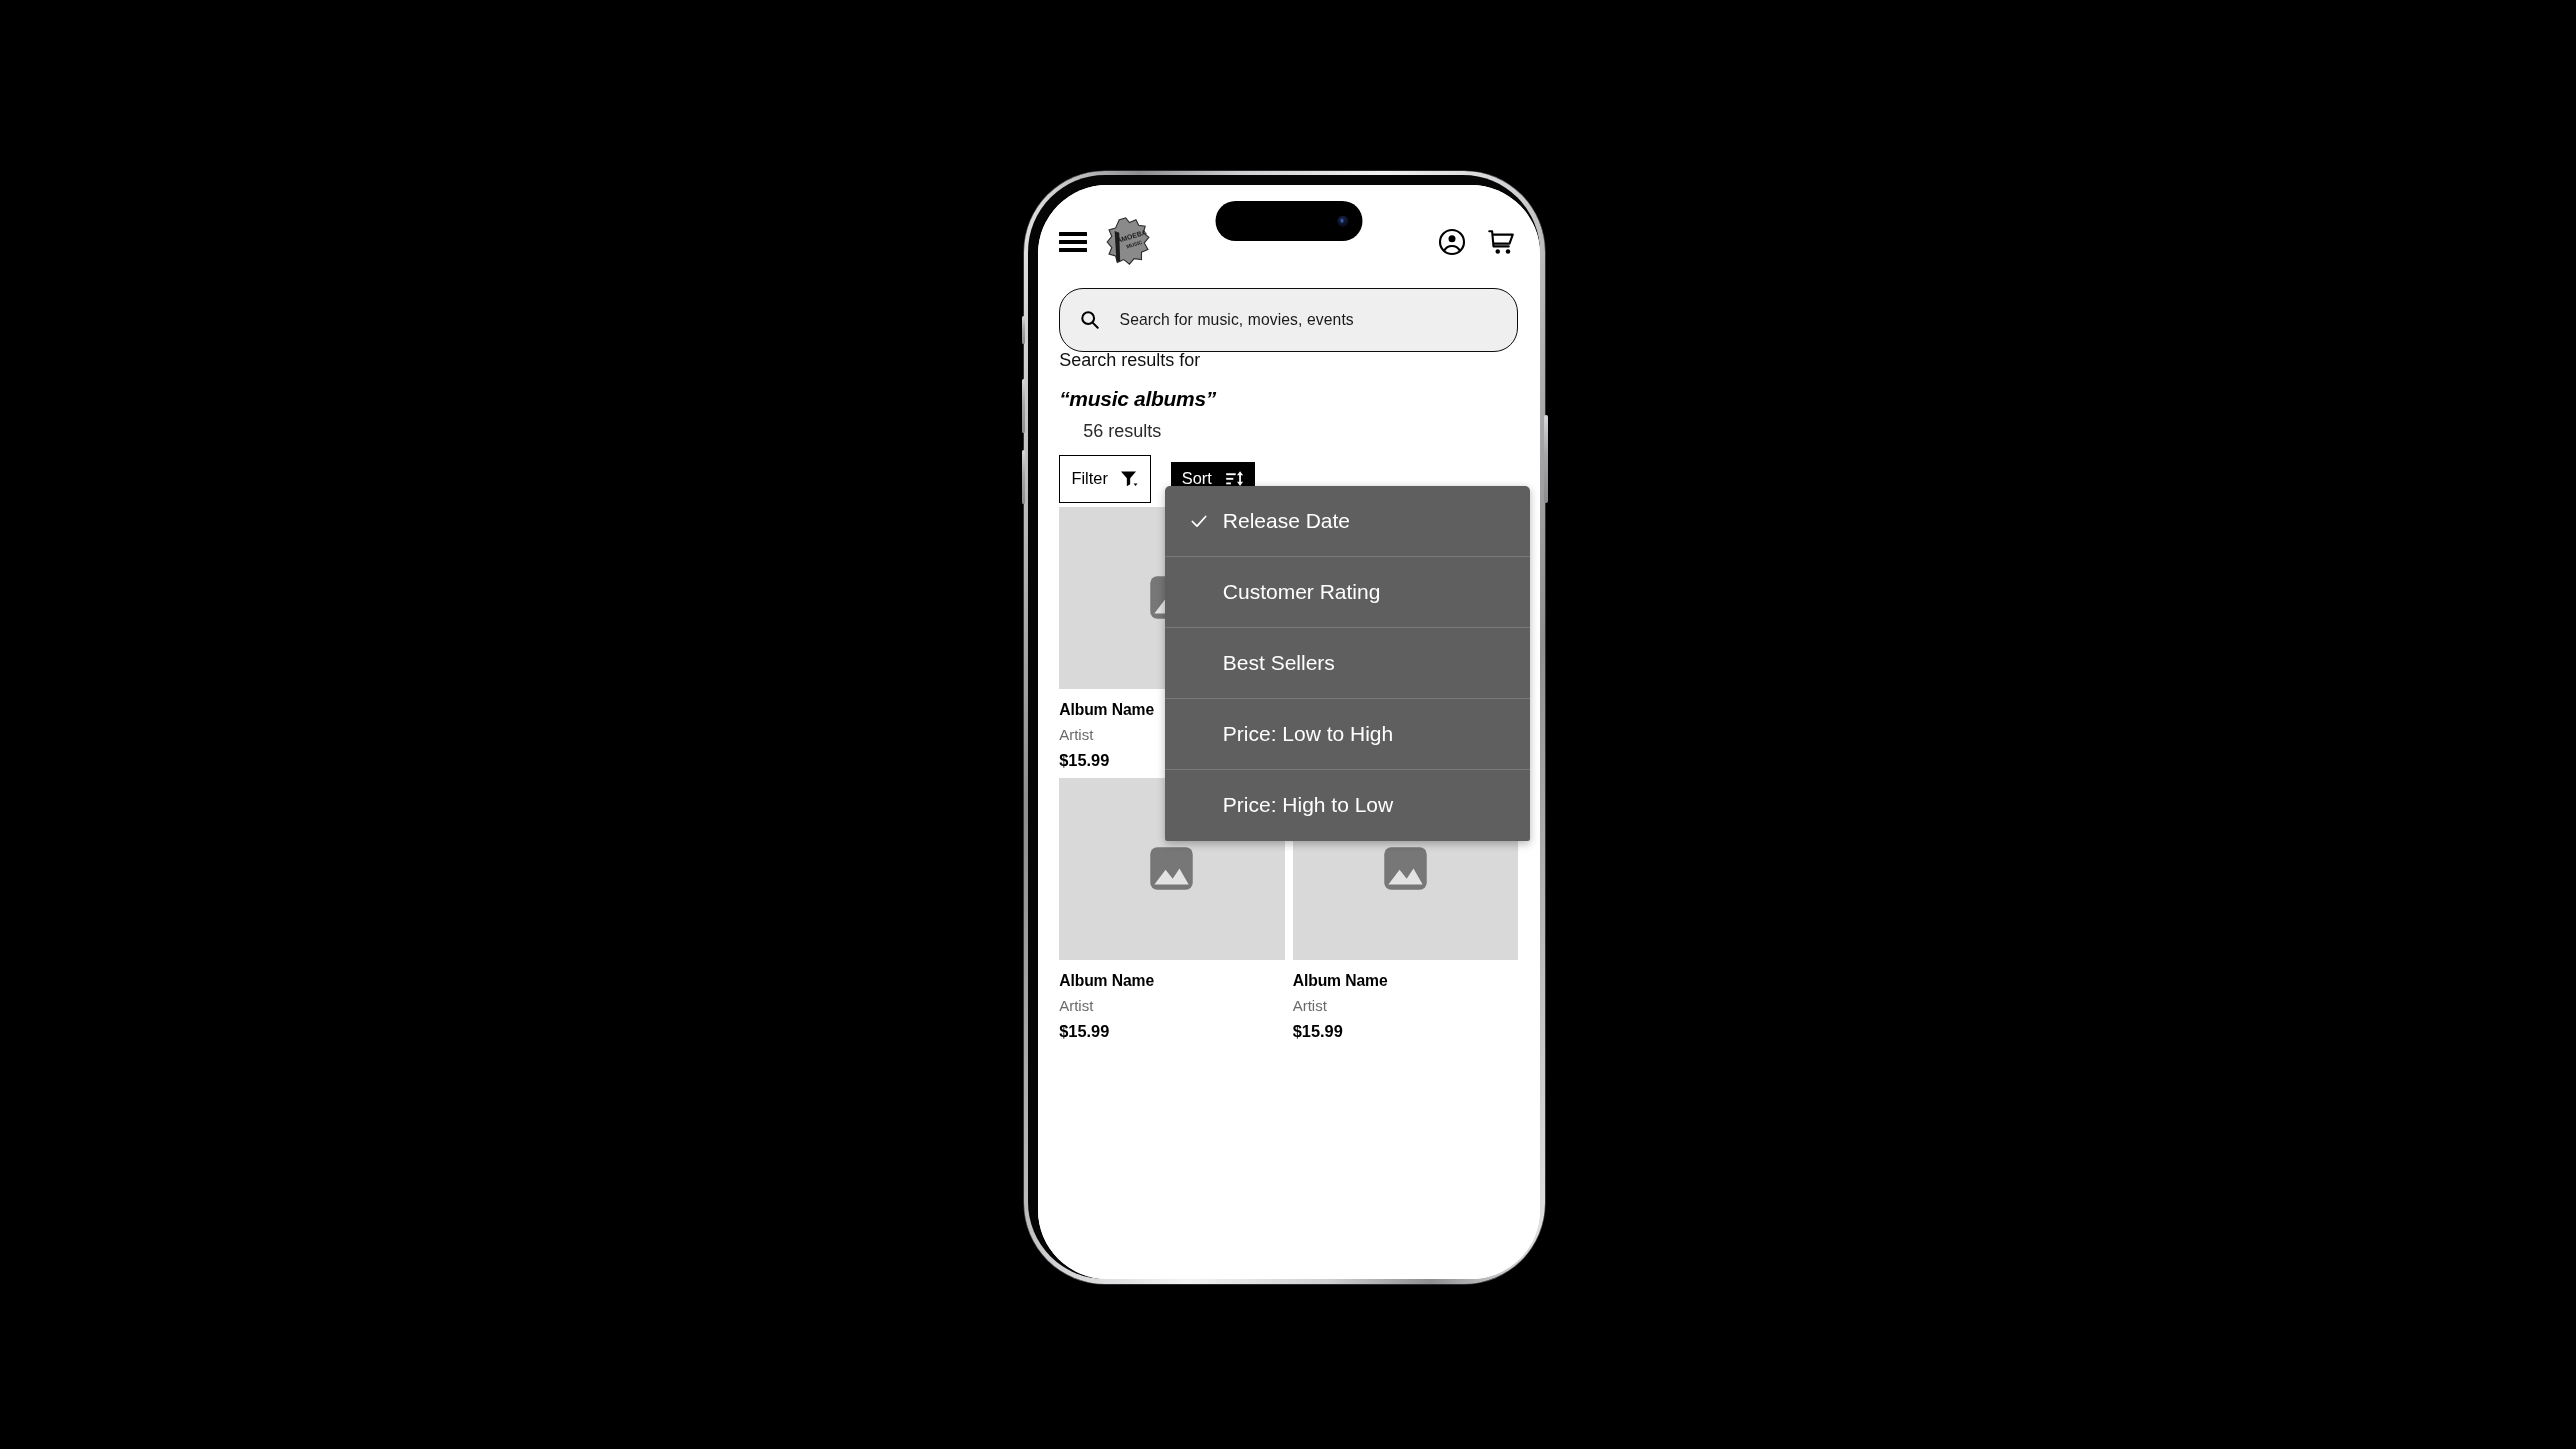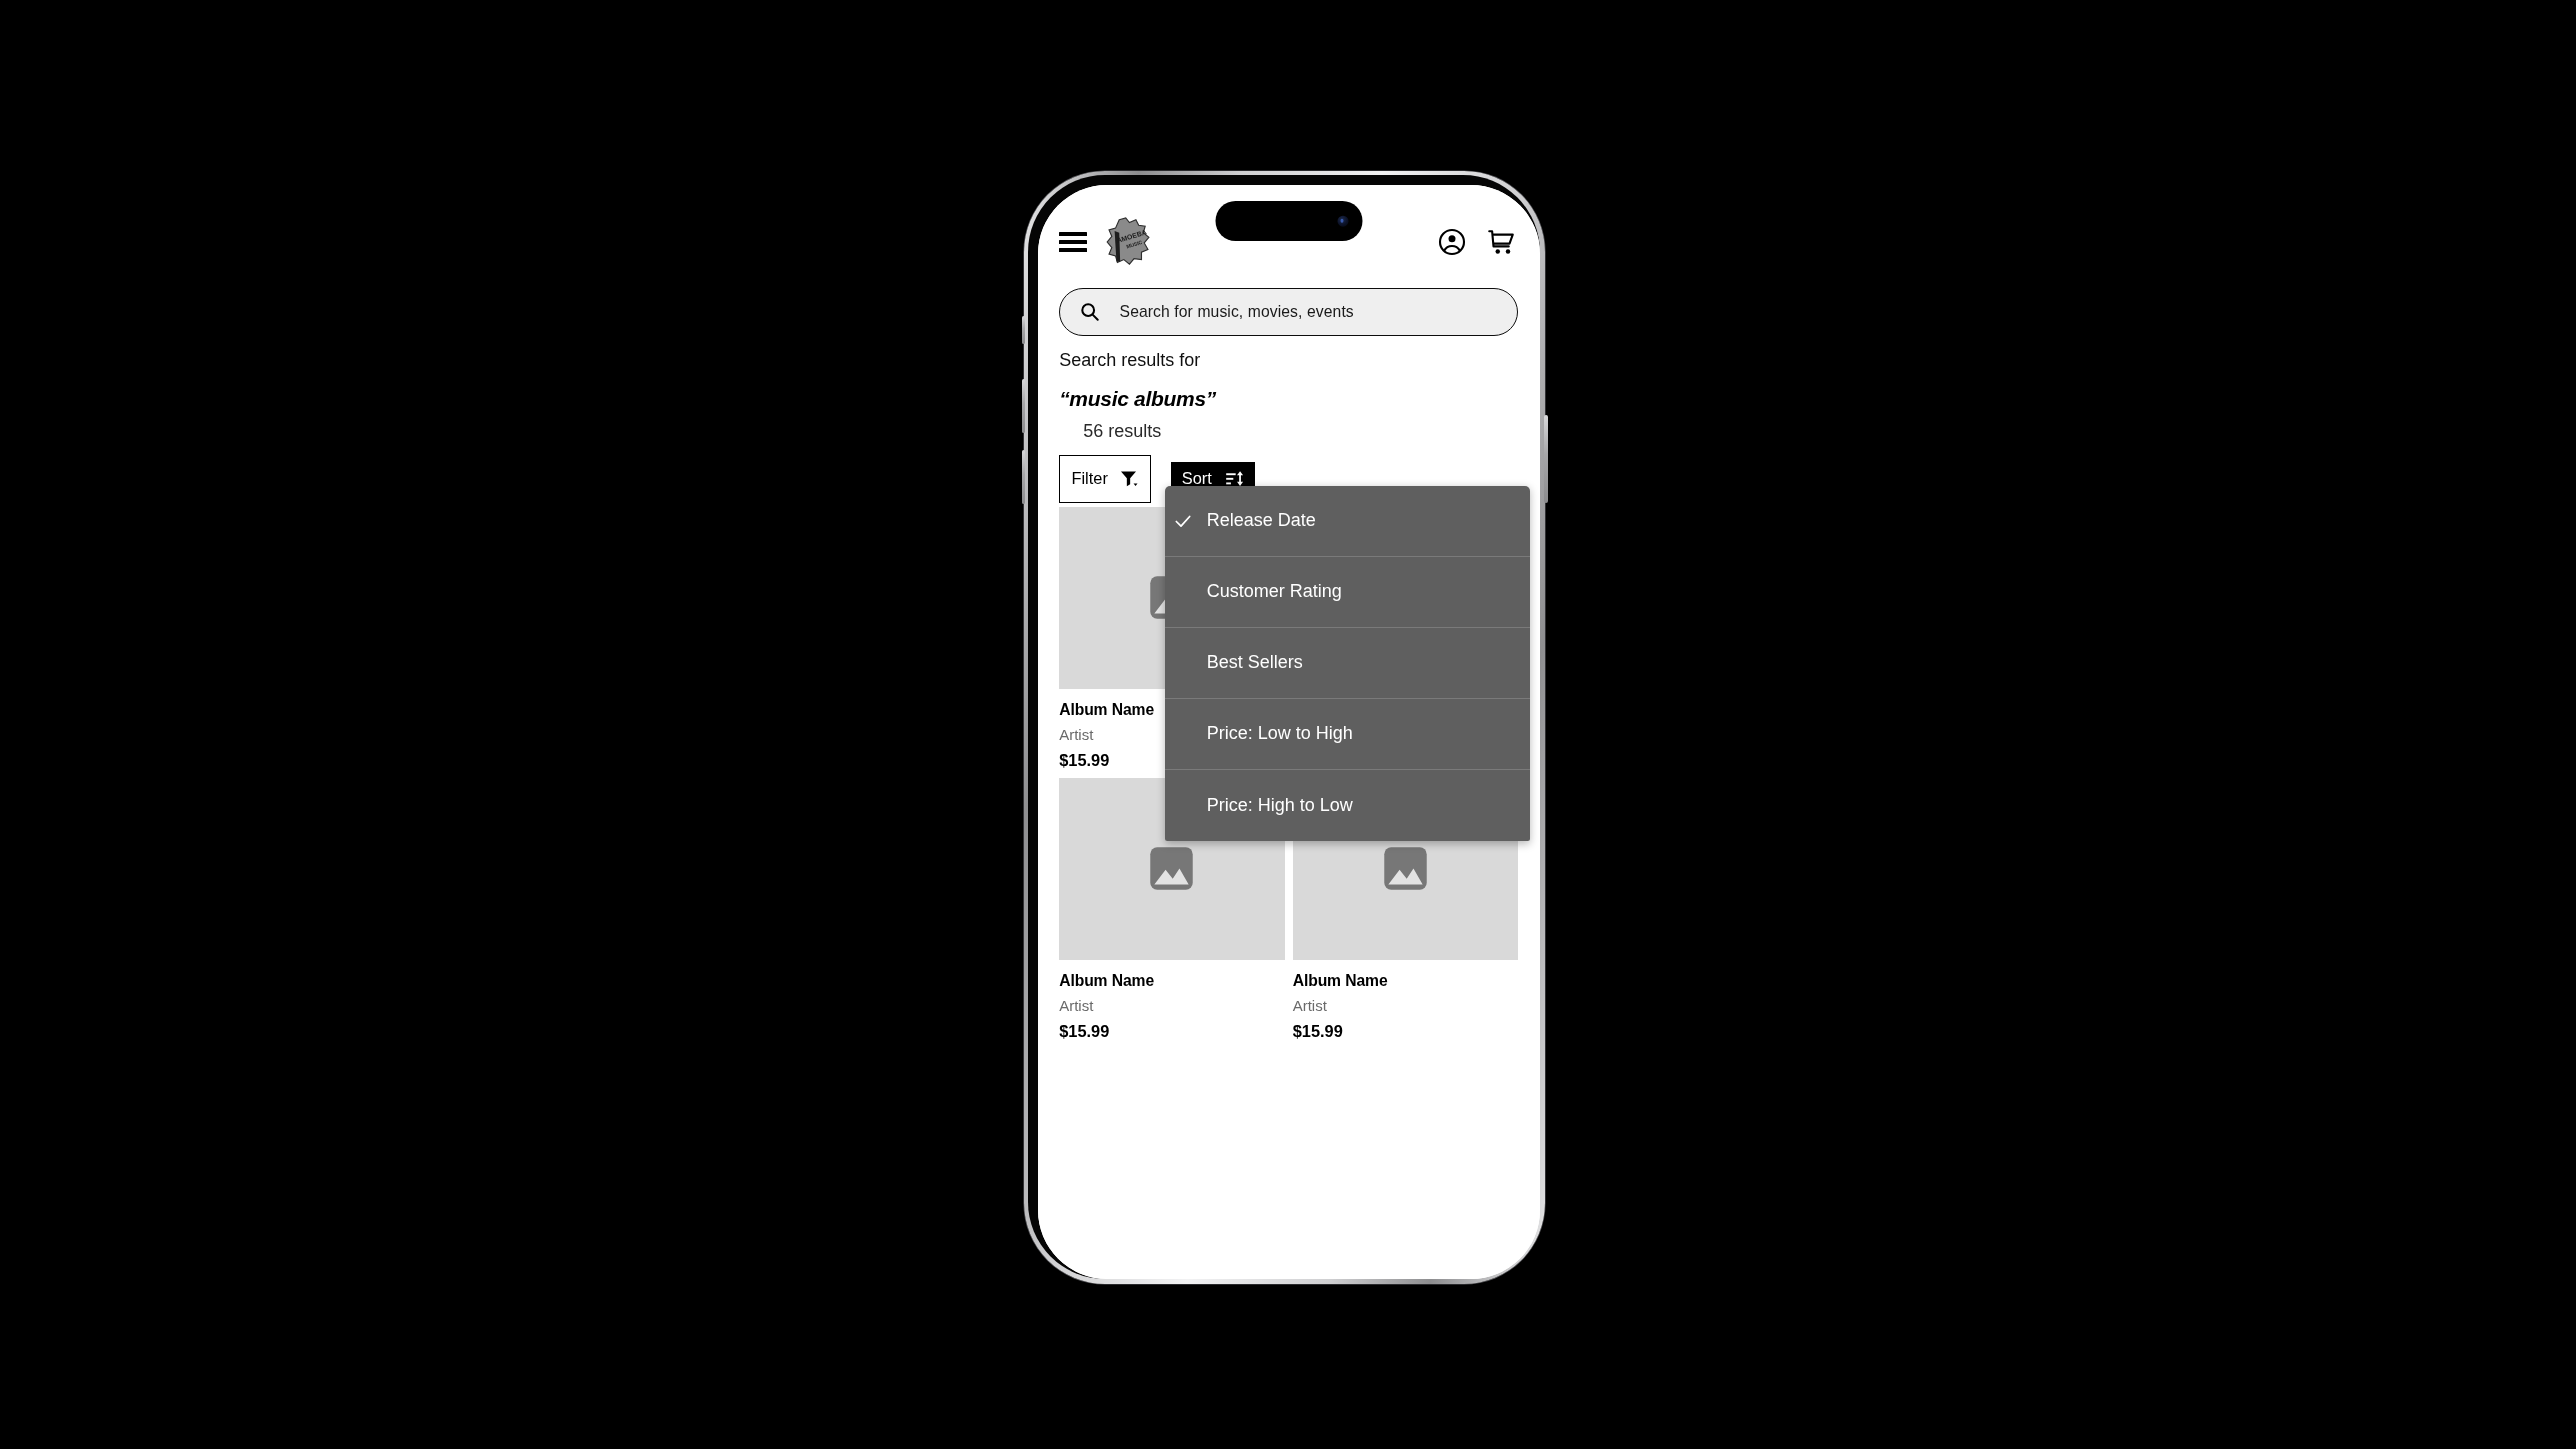--- a/index.html
+++ b/index.html
@@ -115,21 +115,21 @@
     display: flex; align-items: center; justify-content: center;
     cursor: pointer;
   }
   .icon-btn + .icon-btn { margin-left: 14px; }
   .icon-btn svg { width: 30px; height: 30px; }
 
   
   .searchbar {
     position: absolute;
     left: 21.4px; top: 103px;
-    width: 459px; height: 48px;
+    width: 459px; height: 64px;
     background: #efefef;
     border: 1.3px solid #0d0d0d;
     border-radius: 24px;
     display: flex; align-items: center;
     padding: 0 19px;
     cursor: text;
   }
   .searchbar svg { width: 21.4px; height: 21.4px; flex: none; }
   .search-placeholder {
     margin-left: 19px;
@@ -208,23 +208,23 @@
     width: 365px;
     background: #5f5f5f;
     border-radius: 5px 5px 2.5px 2.5px;
     box-shadow: 0 2.5px 8.8px rgba(0,0,0,.28);
     overflow: hidden;
     z-index: 50;
   }
   .sort-item {
     height: 71px;
     display: flex; align-items: center;
-    padding-left: 8px;
+    padding-left: 24px;
     color: #ffffff;
-    font-size: 18px;
+    font-size: 21px;
     cursor: pointer;
     border-bottom: 1.3px solid #7a7a7a;
   }
   .sort-item:last-child { border-bottom: none; align-items: center; }
   .sort-check {
     width: 29px; flex: none;
     display: flex; align-items: center;
     margin-right: 5px;
   }
   .sort-check svg { width: 20px; height: 20px; }

